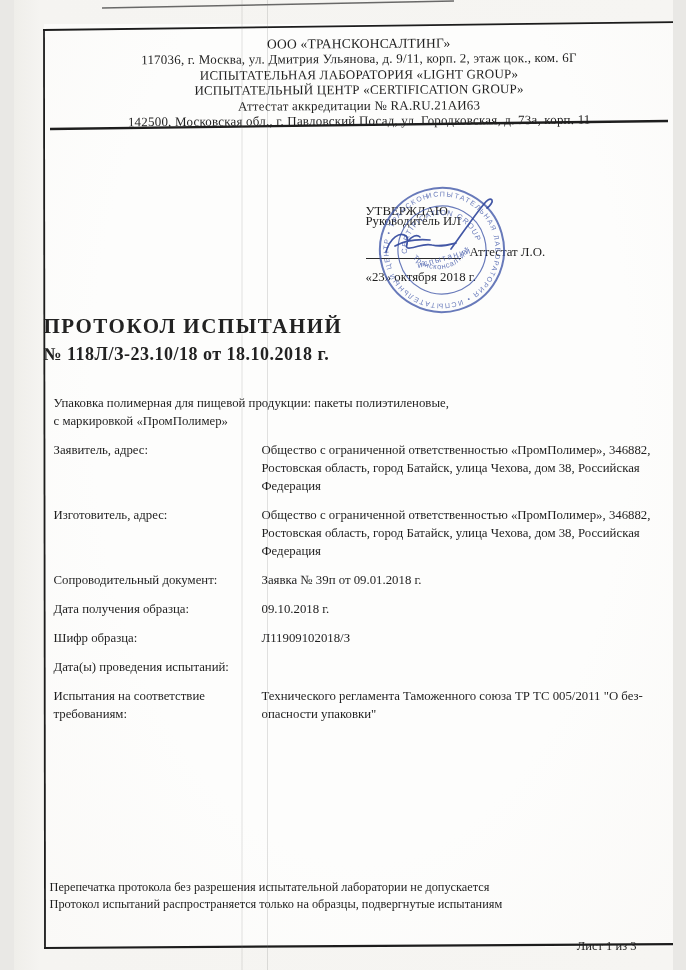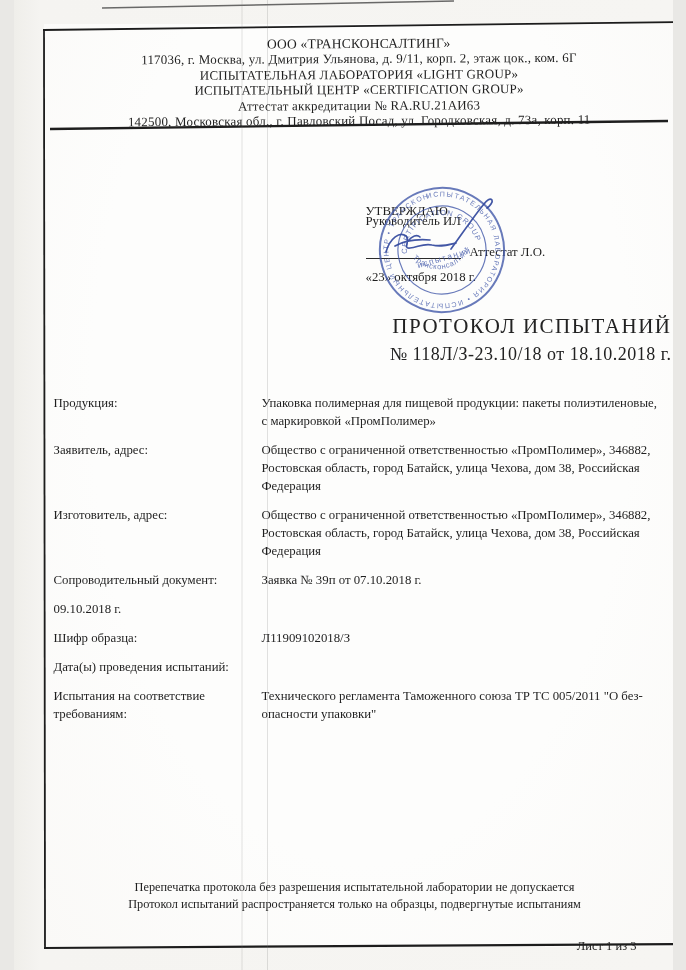--- a/index.html
+++ b/index.html
@@ -34,33 +34,33 @@
   .ap-approve{left:0;top:0;}
   .ap-role{left:0;top:10px;text-align:center;}
   .ap-sigline{left:0;top:44px;width:95px;height:10px;border-bottom:1.5px solid #2b2b2b;}
   .ap-name{left:104px;top:41px;}
   .ap-date{left:0;top:66px;}
 
   .stamp{position:absolute;left:360px;top:182px;pointer-events:none;}
   .signature{position:absolute;left:340px;top:150px;pointer-events:none;}
 
   .title{
-    position:absolute;left:30px;top:314px;width:628px;text-align:right;
-    font-weight:normal;color:#222;
+    position:absolute;left:30px;top:314px;width:628px;text-align:left;
+    font-weight:bold;color:#222;
   }
   .title .t1{font-size:21px;letter-spacing:1.5px;}
   .title .t2{font-size:18px;margin-top:5px;letter-spacing:0.5px;}
 
   .fields{position:absolute;left:40px;top:394px;width:616px;font-size:12.8px;line-height:18px;}
   .frow{display:flex;margin-bottom:11px;}
   .frow .label{width:208px;flex:0 0 208px;}
   .frow .value{flex:1;white-space:pre-line;}
 
   .footer{
-    position:absolute;left:36px;top:879px;width:610px;text-align:center;
+    position:absolute;left:36px;top:879px;width:610px;text-align:left;
     font-size:12.3px;line-height:16.5px;
   }
   .page-indicator{
     position:absolute;right:36px;top:915px;font-size:12.5px;margin-top:24px;
   }
   .stamp text{font-family:"Liberation Sans","DejaVu Sans",sans-serif;}
 </style>
 </head>
 <body>
 
@@ -128,41 +128,41 @@
     </g>
   </svg>
 
   <div class="title">
     <div class="t1">ПРОТОКОЛ ИСПЫТАНИЙ</div>
     <div class="t2">№ 118Л/З-23.10/18 от 18.10.2018 г.</div>
   </div>
 
   <div class="fields">
     <div class="frow">
-      <div class="label">Продукция:</div>
       <div class="value">Упаковка полимерная для пищевой продукции: пакеты полиэтиленовые,
 с маркировкой «ПромПолимер»</div>
     </div>
     <div class="frow">
       <div class="label">Заявитель, адрес:</div>
       <div class="value">Общество с ограниченной ответственностью «ПромПолимер», 346882,
 Ростовская область, город Батайск, улица Чехова, дом 38, Российская
 Федерация</div>
     </div>
     <div class="frow">
       <div class="label">Изготовитель, адрес:</div>
       <div class="value">Общество с ограниченной ответственностью «ПромПолимер», 346882,
 Ростовская область, город Батайск, улица Чехова, дом 38, Российская
 Федерация</div>
     </div>
     <div class="frow">
       <div class="label">Сопроводительный документ:</div>
-      <div class="value">Заявка № 39п от 07.10.2018 г.</div>
+      <div class="value">Заявка № 39п от 09.01.2018 г.</div>
     </div>
     <div class="frow">
+      <div class="label">Дата получения образца:</div>
       <div class="value">09.10.2018 г.</div>
     </div>
     <div class="frow">
       <div class="label">Шифр образца:</div>
       <div class="value">Л11909102018/З</div>
     </div>
     <div class="frow">
       <div class="label">Дата(ы) проведения испытаний:</div>
     </div>
     <div class="frow">

